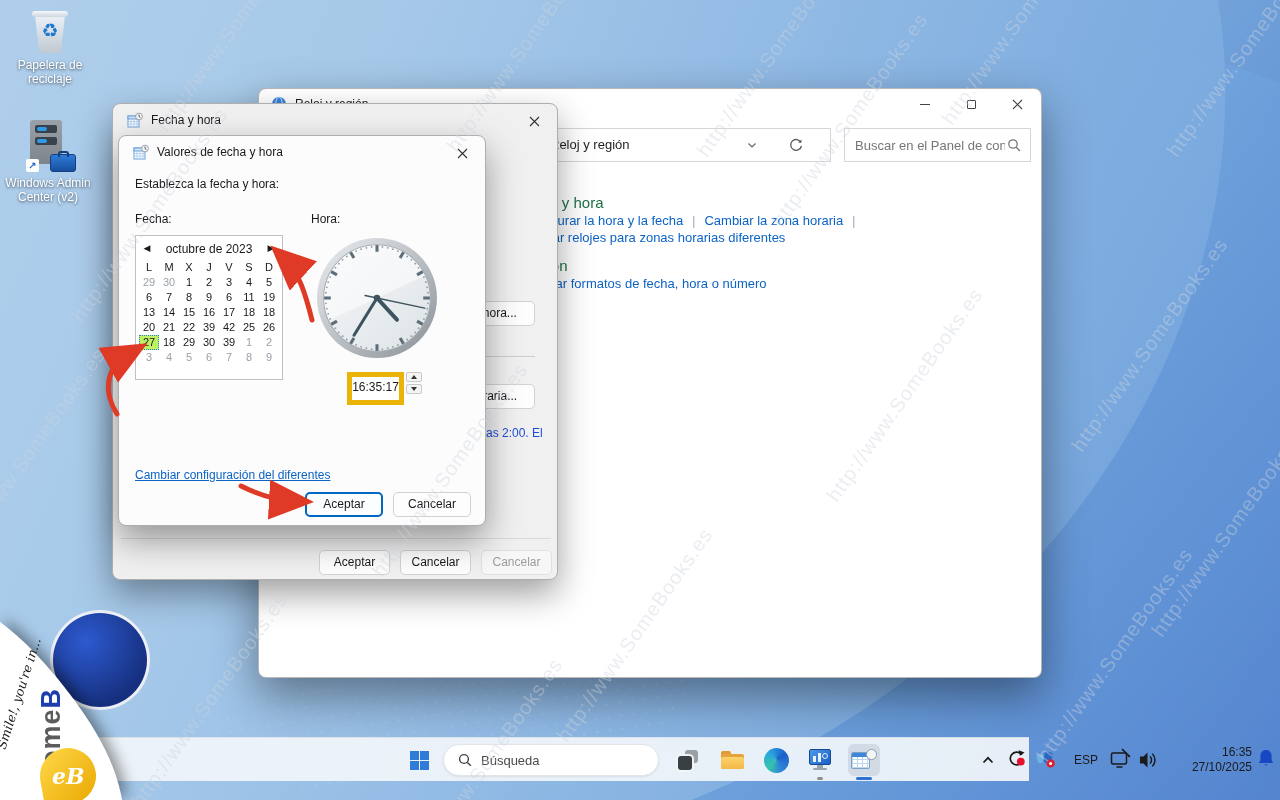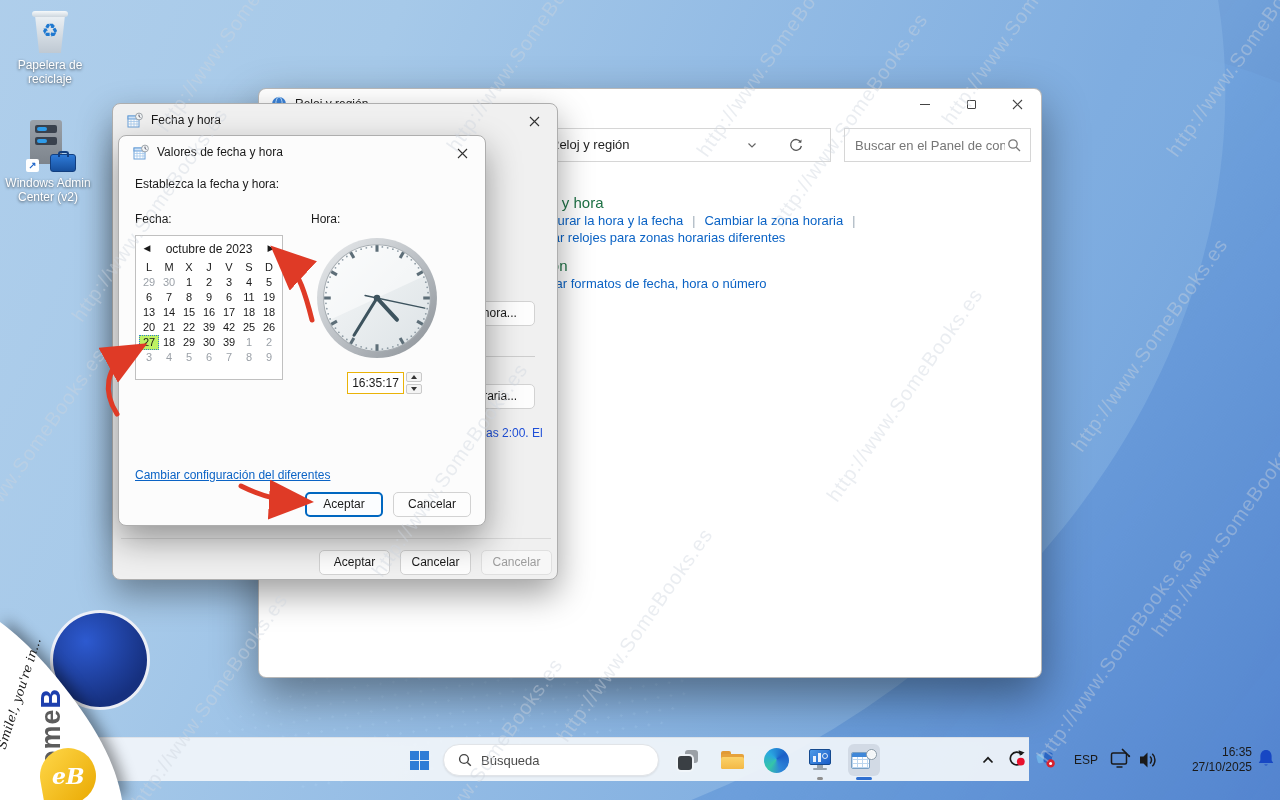--- a/index.html
+++ b/index.html
@@ -107,21 +107,21 @@
   .nav-prev{left:4px}.nav-next{right:4px}
   #cal-days{display:grid;grid-template-columns:repeat(7,20px);margin-left:3px;font-size:11px;color:#1a1a1a;text-align:center}
   #cal-grid{display:grid;grid-template-columns:repeat(7,20px);grid-auto-rows:15px;margin-left:3px;margin-top:2px;
       font-size:11px;color:#1a1a1a;text-align:center}
   #cal-grid .cell{line-height:15px;cursor:pointer}
   #cal-grid .muted{color:#9ba1a8}
   #cal-grid .sel{background:#bef264;outline:1px dotted #2d7dd2;outline-offset:-1px}
 
   .clockwrap{position:absolute;left:196px;top:100px;width:124px;height:124px}
   .timerow{position:absolute;left:228px;top:236px;height:22px}
-  .timefield{position:absolute;left:0;top:0;width:57px;height:22px;border:1px solid #eab308;background:#fff;
+  .timefield{position:absolute;left:0;top:0;width:57px;height:33px;border:5px solid #eab308;background:#fff;
       font-size:12px;text-align:center;line-height:20px;color:#1a1a1a}
   .spin{position:absolute;left:59px;top:0;width:16px;height:22px}
   .spin .sb{position:absolute;left:0;width:16px;height:10px;background:#f4f4f4;border:1px solid #c9c9c9;border-radius:2px;
       display:flex;align-items:center;justify-content:center;cursor:pointer}
   .sb.up{top:0}.sb.dn{top:12px}
   .tri-up{width:0;height:0;border-left:3px solid transparent;border-right:3px solid transparent;border-bottom:4px solid #333}
   .tri-dn{width:0;height:0;border-left:3px solid transparent;border-right:3px solid transparent;border-top:4px solid #333}
   .callink{position:absolute;left:16px;top:332px;font-size:12px;color:#0b63c5;text-decoration:underline;cursor:pointer}
 
   

